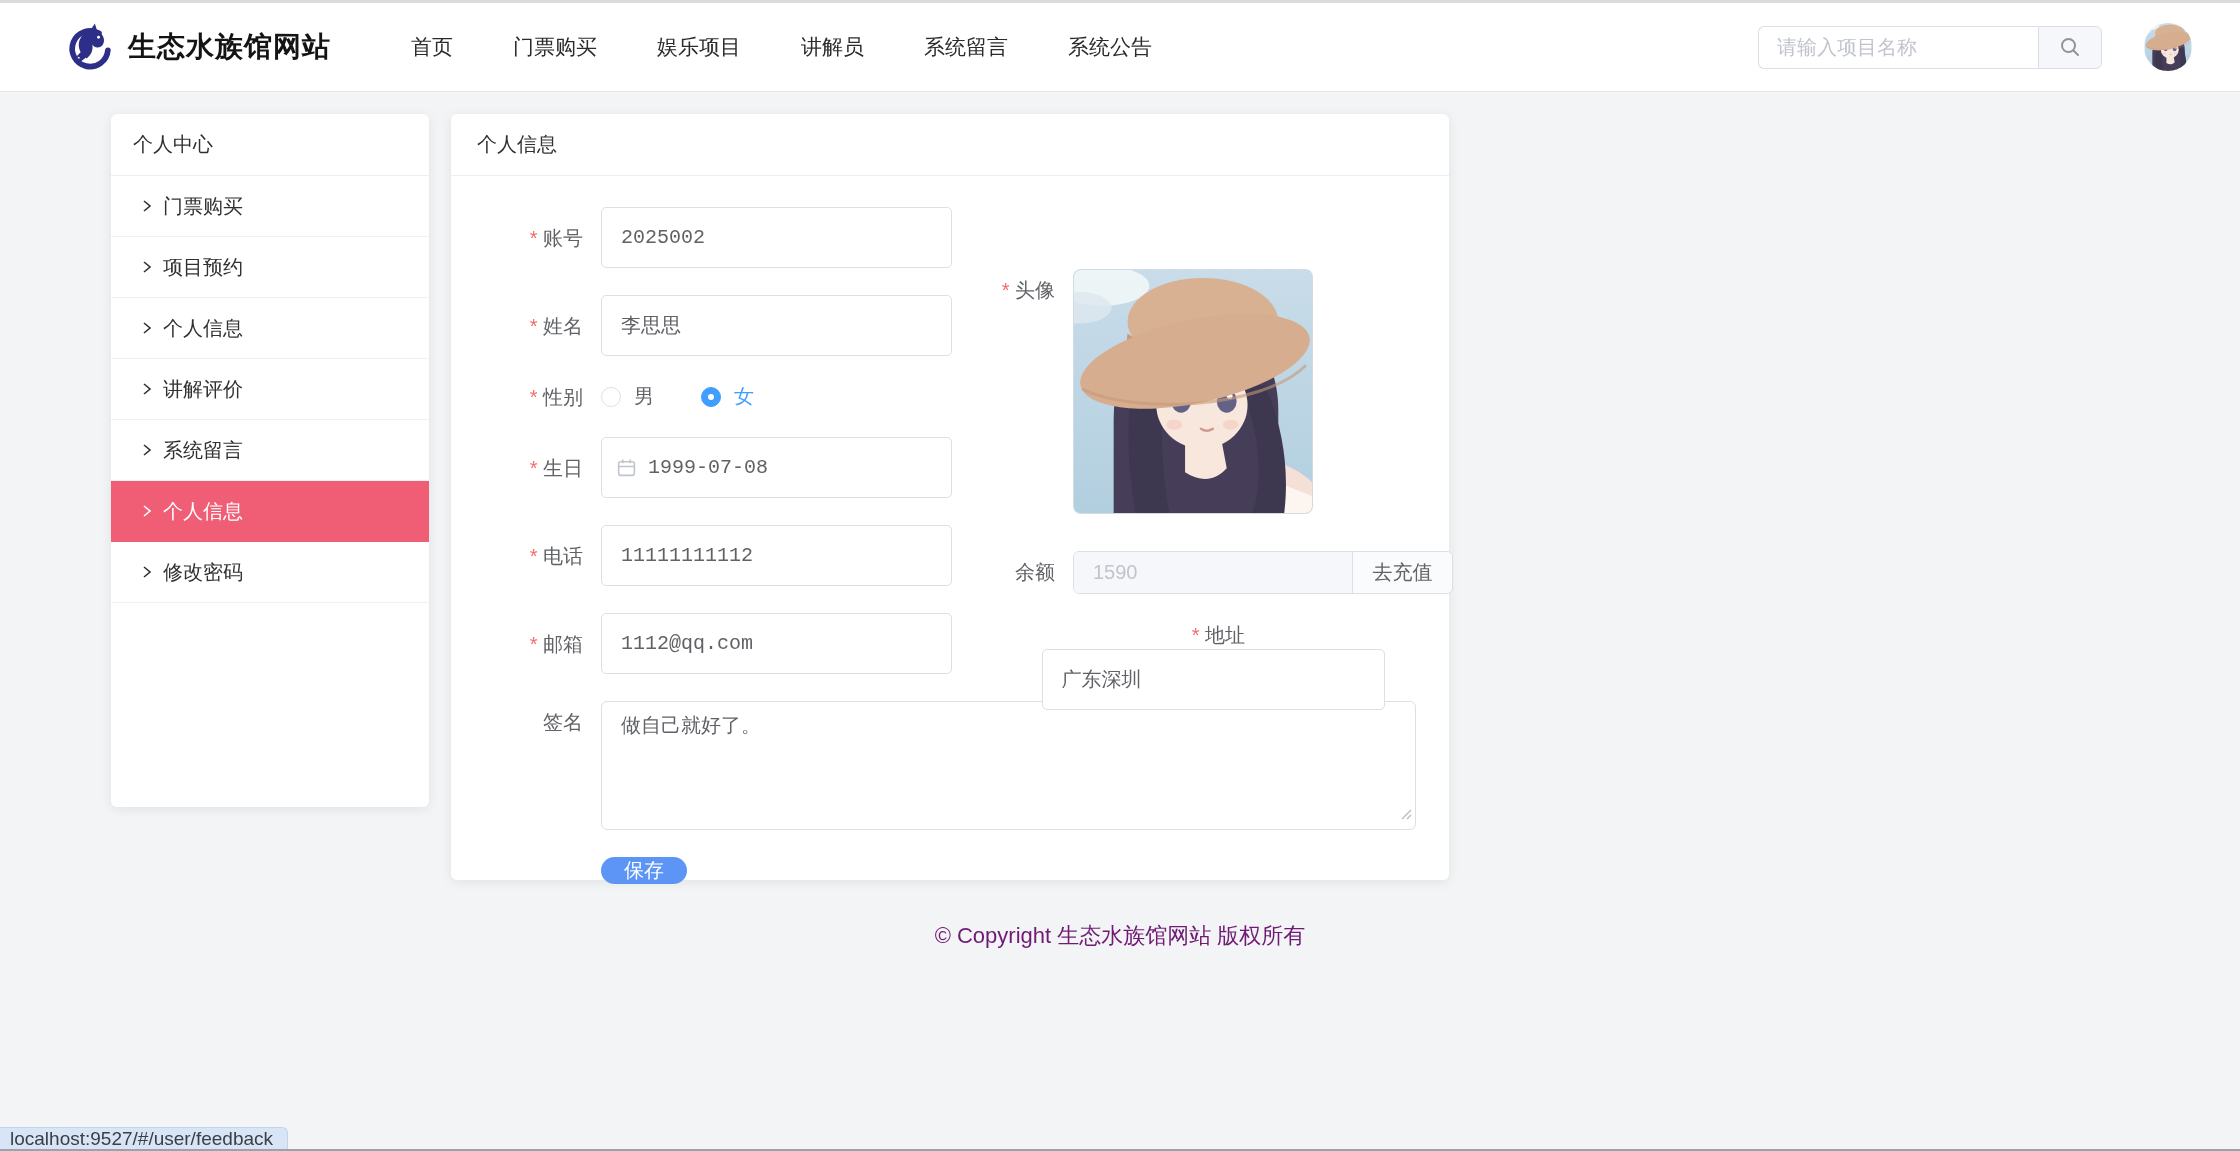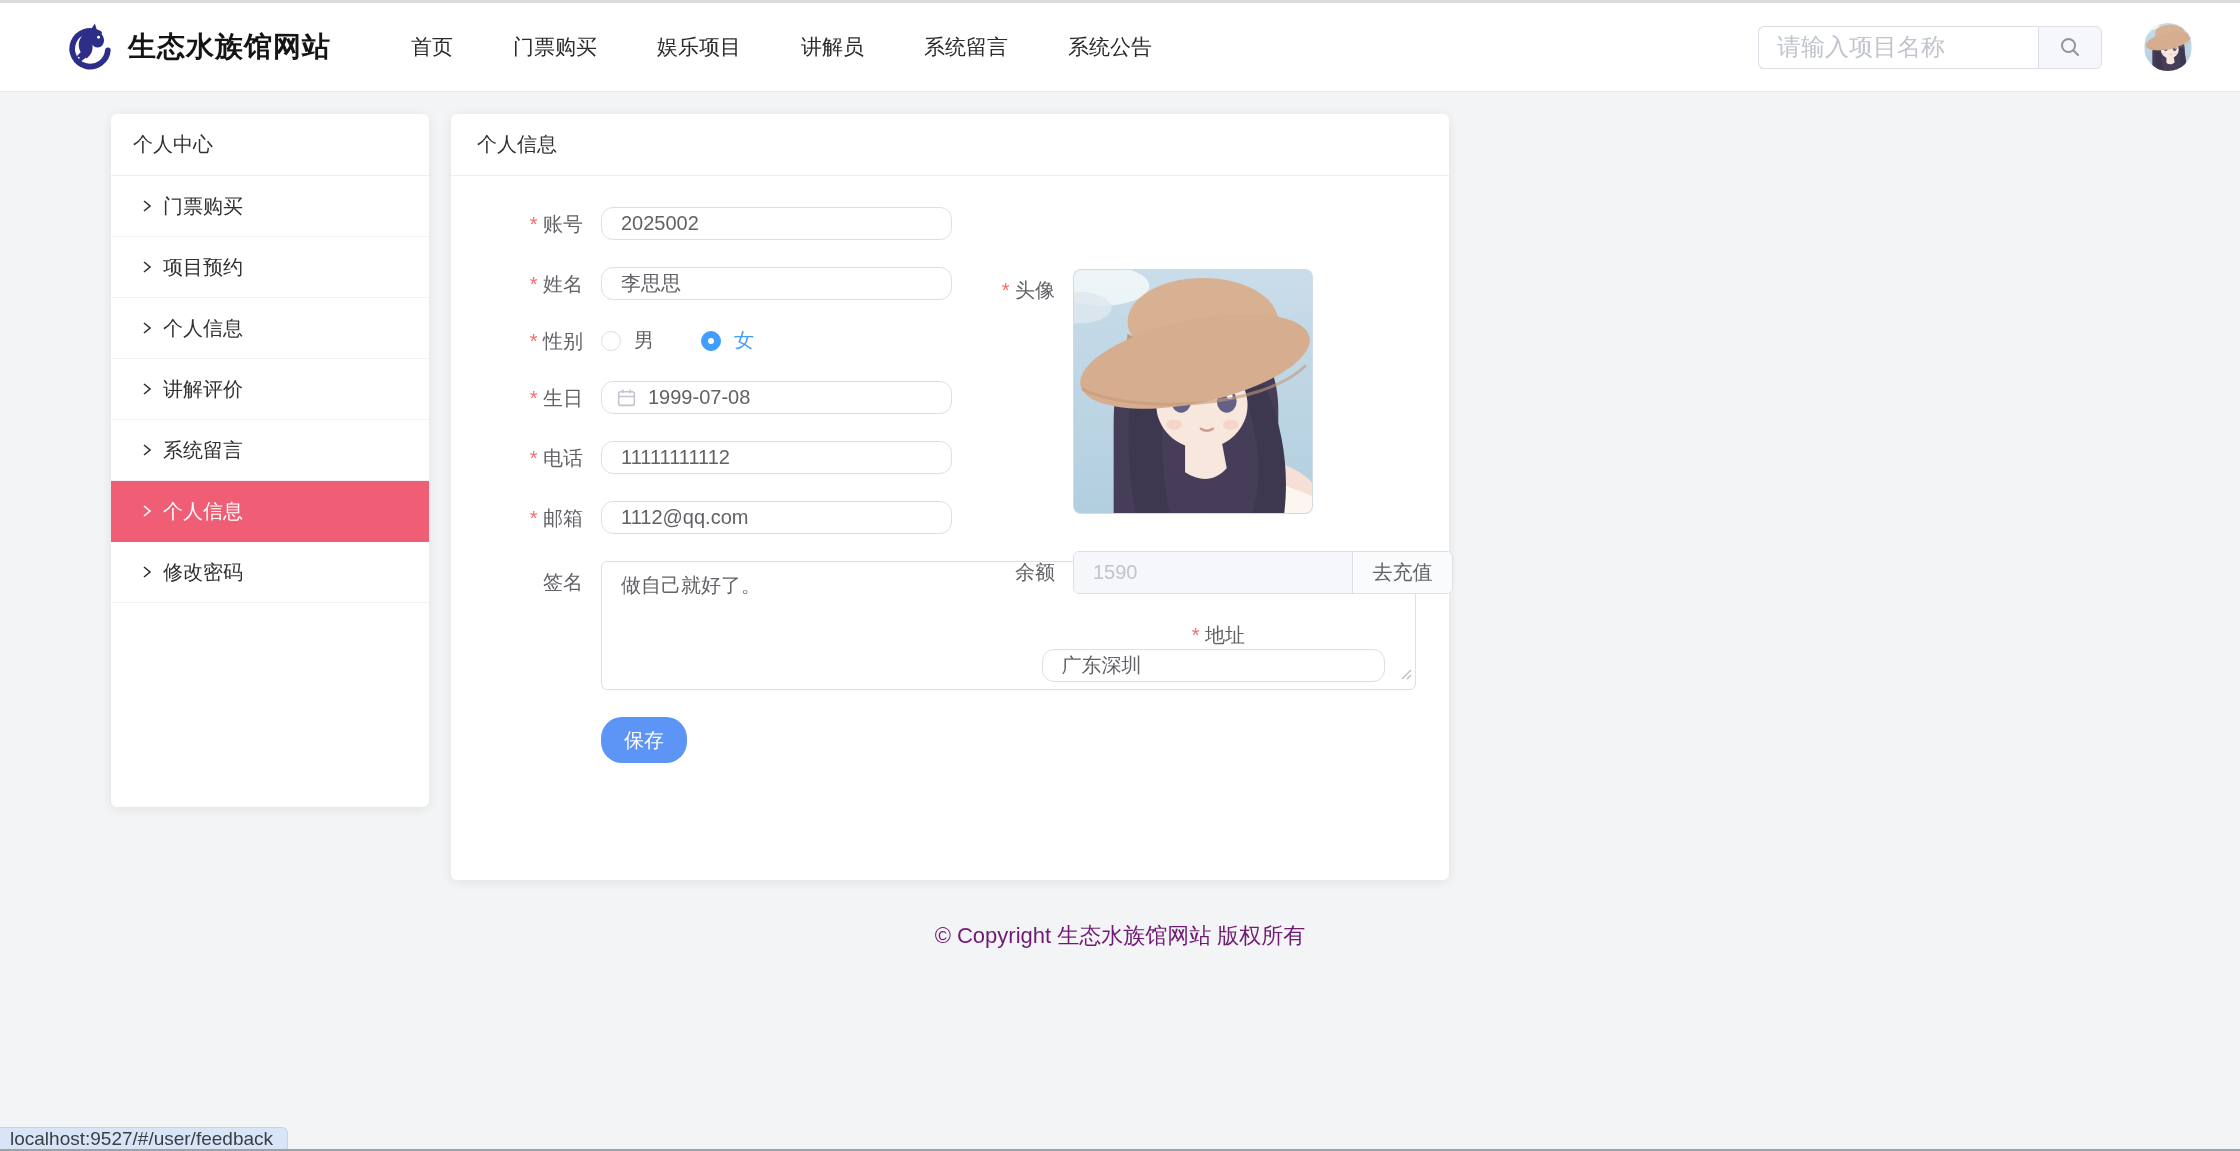--- a/index.html
+++ b/index.html
@@ -11,21 +11,21 @@
   .navbar { height:89px; background:#fff; border-bottom:1px solid #e7e7e7;
             display:flex; align-items:center; padding:0 48px 0 64px; }
   .logo { display:flex; align-items:center; gap:12px; cursor:pointer; }
   .logo svg { width:52px; height:56px; }
   .logo-title { font-size:28px; font-weight:bold; color:#141414; letter-spacing:1px; white-space:nowrap; }
   .nav-menu { display:flex; margin-left:80px; gap:60px; }
   .nav-item { font-size:21px; color:#2b2b2b; cursor:pointer; white-space:nowrap; }
   .nav-spacer { flex:1; }
   .search-group { display:flex; width:344px; height:43px; margin-right:42px; }
   .search-input { flex:1; min-width:0; border:1px solid #dcdfe6; border-right:none;
-                  border-radius:6px 0 0 6px; padding:0 18px; font-size:24px; color:#7f1d1d;
+                  border-radius:6px 0 0 6px; padding:0 18px; font-size:20px; color:#7f1d1d;
                   outline:none; background:#fff; font-family:inherit; }
   .search-input::placeholder { color:#c0c4cc; }
   .search-btn { width:64px; background:#f5f7fa; border:1px solid #dcdfe6;
                 border-radius:0 6px 6px 0; display:flex; align-items:center;
                 justify-content:center; cursor:pointer; }
   .navbar-avatar { width:48px; height:48px; border-radius:50%; overflow:hidden; cursor:pointer; flex-shrink:0; }
   .navbar-avatar svg { width:100%; height:100%; display:block; }
 
   
   .card { position:absolute; background:#fff; border-radius:6px;
@@ -41,23 +41,23 @@
   .main-card { left:451px; top:114px; width:998px; height:766px; }
   .card-header { height:62px; line-height:61px; padding-left:26px; font-size:20px;
                  color:#303133; border-bottom:1px solid #ebeef5; }
   .card-body { position:relative; padding-top:31px; }
 
   
   .frow { display:flex; align-items:center; margin-bottom:27px; }
   .flabel { width:150px; text-align:right; padding-right:18px; font-size:20px;
             color:#606266; flex-shrink:0; line-height:24px; }
   .required .flabel::before { content:"* "; color:#f56c6c; }
-  .inp { width:351px; height:33px; border:1px solid #dcdfe6; border-radius:12px;
+  .inp { width:351px; height:61px; border:1px solid #dcdfe6; border-radius:5px;
          padding:0 19px; font-size:20px; color:#606266; background:#fff; outline:none;
-         font-family:Liberation Sans, sans-serif; }
+         font-family:Liberation Mono, monospace; }
 
   .radio { display:flex; align-items:center; margin-right:47px; cursor:pointer; }
   .radio-circle { width:20px; height:20px; border:1px solid #dcdfe6; border-radius:50%;
                   background:#fff; margin-right:13px; position:relative; }
   .radio.checked .radio-circle { background:var(--primary,#409eff); border-color:var(--primary,#409eff); }
   .radio.checked .radio-circle::after { content:""; position:absolute; left:50%; top:50%;
                   width:6px; height:6px; border-radius:50%; background:#fff;
                   transform:translate(-50%,-50%); }
   .radio-label { font-size:20px; color:#606266; }
   .radio.checked .radio-label { color:var(--primary,#409eff); }
@@ -68,21 +68,21 @@
                display:flex; color:#c0c4cc; }
 
   .sig-row { align-items:flex-start; }
   .sig-row .flabel { padding-top:9px; }
   .ta-wrap { position:relative; width:815px; }
   .ta { width:815px; height:129px; border:1px solid #dcdfe6; border-radius:6px;
         padding:9px 19px; font-size:20px; color:#606266; resize:none; outline:none;
         font-family:inherit; line-height:28px; display:block; }
   .ta-corner { position:absolute; right:4px; bottom:6px; pointer-events:none; }
 
-  .save-btn { margin-left:150px; height:46px; padding:0 23px; background:var(--save,#5c95f6);
+  .save-btn { margin-left:150px; height:27px; padding:0 23px; background:var(--save,#5c95f6);
               color:#fff; font-size:20px; border:none; border-radius:21px; cursor:pointer;
               font-family:inherit; }
 
   
   .right-col { position:absolute; left:522px; top:93px; }
   .rrow { display:flex; align-items:center; }
   .rlabel { width:100px; text-align:right; padding-right:18px; font-size:20px;
             color:#606266; flex-shrink:0; }
   .required-r .rlabel::before { content:"* "; color:#f56c6c; }
   .avatar-row { align-items:flex-start; }

